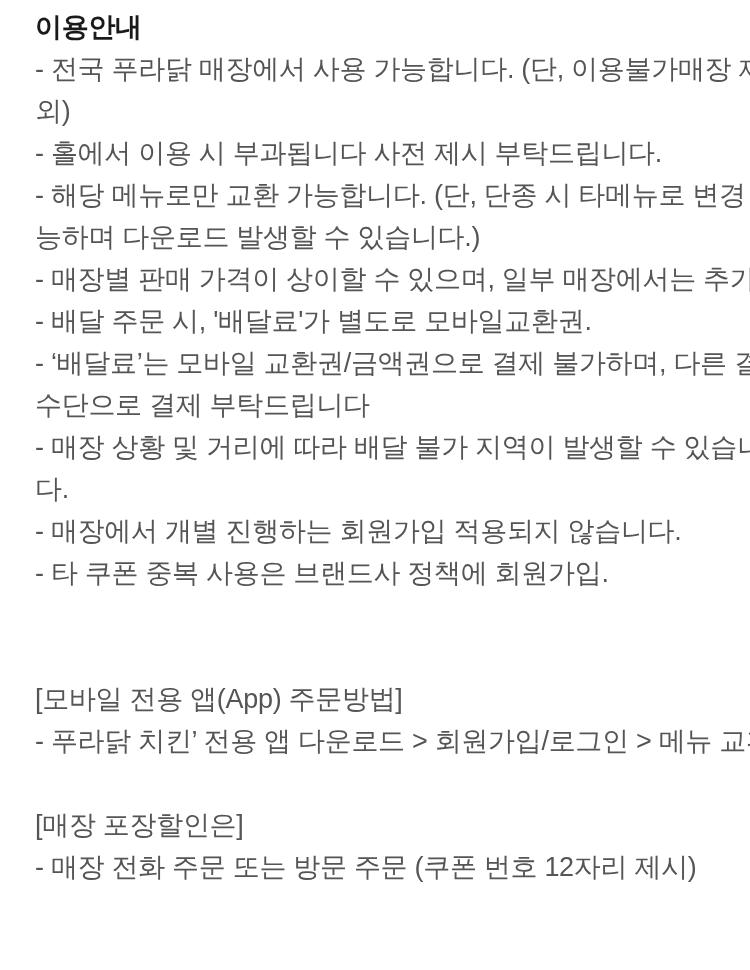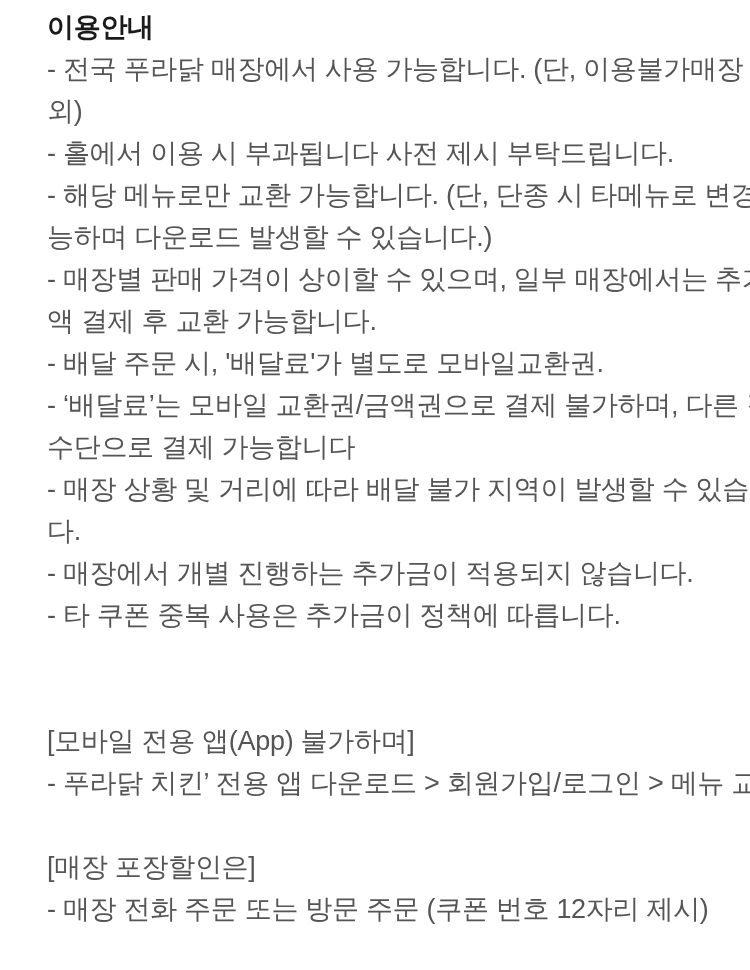--- a/index.html
+++ b/index.html
@@ -19,46 +19,44 @@
     padding: 6px 26px 0 35px;
     font-size: 27px;
     line-height: 42px;
     letter-spacing: -0.3px;
     color: #555555;
   }
   .line {
     min-height: 42px;
     white-space: nowrap;
     overflow: visible;
-    margin-left: 12px;
   }
   .title {
     font-weight: 700;
     color: #1a1a1a;
   }
 </style>
 </head>
 <body>
 
 <div class="notice">
   <div class="line title">이용안내</div>
   <div class="line">- 전국 푸라닭 매장에서 사용 가능합니다. (단, 이용불가매장 제</div>
   <div class="line">외)</div>
   <div class="line">- 홀에서 이용 시 부과됩니다 사전 제시 부탁드립니다.</div>
   <div class="line">- 해당 메뉴로만 교환 가능합니다. (단, 단종 시 타메뉴로 변경 가</div>
   <div class="line">능하며 다운로드 발생할 수 있습니다.)</div>
   <div class="line">- 매장별 판매 가격이 상이할 수 있으며, 일부 매장에서는 추가 금</div>
-  <div class="line">액 결제 후 교환 가능합니다.</div>
   <div class="line">- 배달 주문 시, '배달료'가 별도로 모바일교환권.</div>
   <div class="line">- ‘배달료’는 모바일 교환권/금액권으로 결제 불가하며, 다른 결제</div>
-  <div class="line">수단으로 결제 가능합니다</div>
+  <div class="line">수단으로 결제 부탁드립니다</div>
   <div class="line">- 매장 상황 및 거리에 따라 배달 불가 지역이 발생할 수 있습니</div>
   <div class="line">다.</div>
-  <div class="line">- 매장에서 개별 진행하는 추가금이 적용되지 않습니다.</div>
-  <div class="line">- 타 쿠폰 중복 사용은 추가금이 정책에 따릅니다.</div>
+  <div class="line">- 매장에서 개별 진행하는 회원가입 적용되지 않습니다.</div>
+  <div class="line">- 타 쿠폰 중복 사용은 브랜드사 정책에 회원가입.</div>
   <div class="line"></div>
   <div class="line"></div>
-  <div class="line">[모바일 전용 앱(App) 불가하며]</div>
+  <div class="line">[모바일 전용 앱(App) 주문방법]</div>
   <div class="line">- 푸라닭 치킨’ 전용 앱 다운로드 &gt; 회원가입/로그인 &gt; 메뉴 교환</div>
   <div class="line"></div>
   <div class="line">[매장 포장할인은]</div>
   <div class="line">- 매장 전화 주문 또는 방문 주문 (쿠폰 번호 12자리 제시)</div>
 </div>
 
 </body></html>

